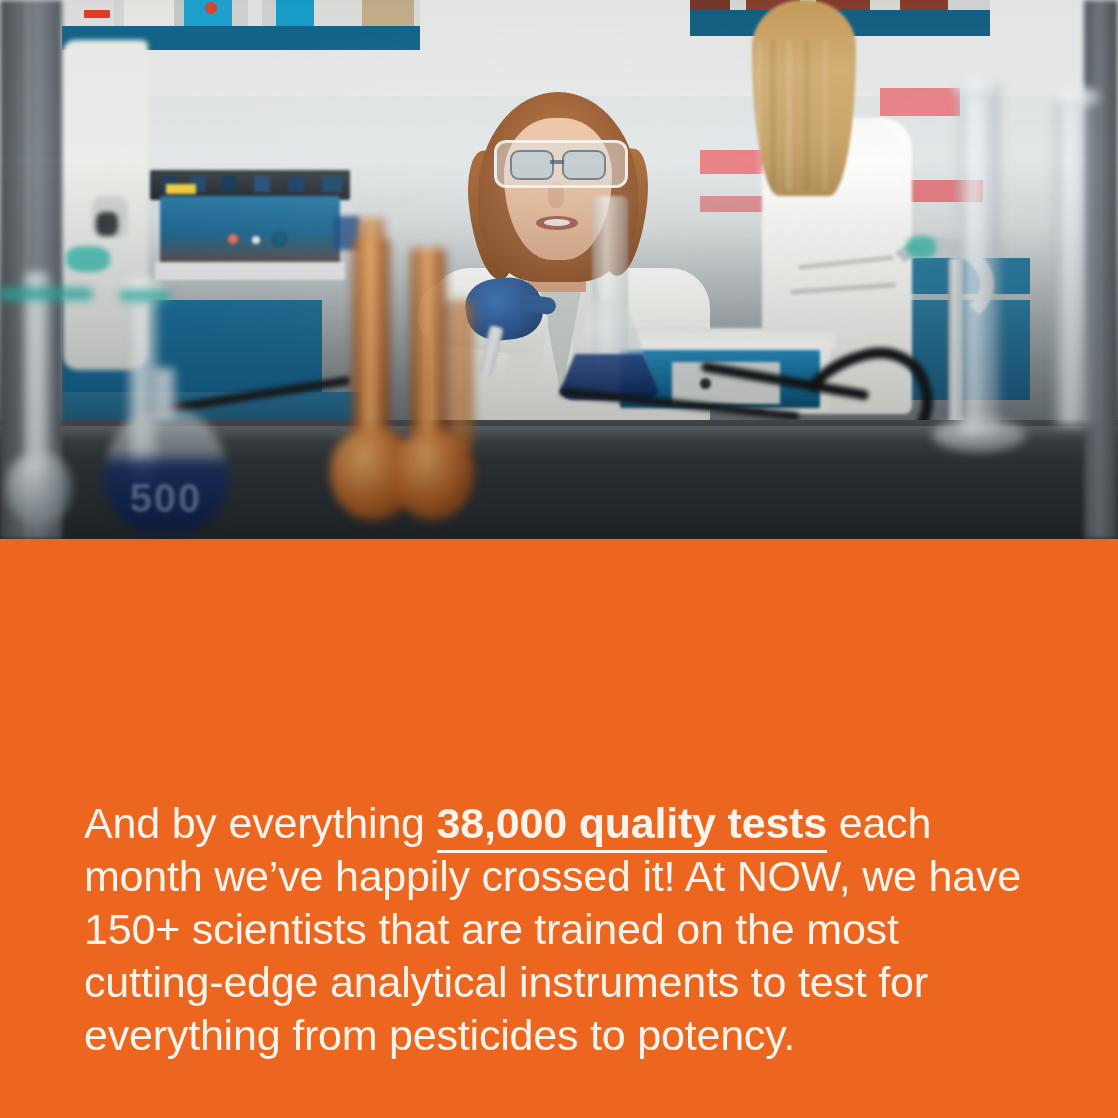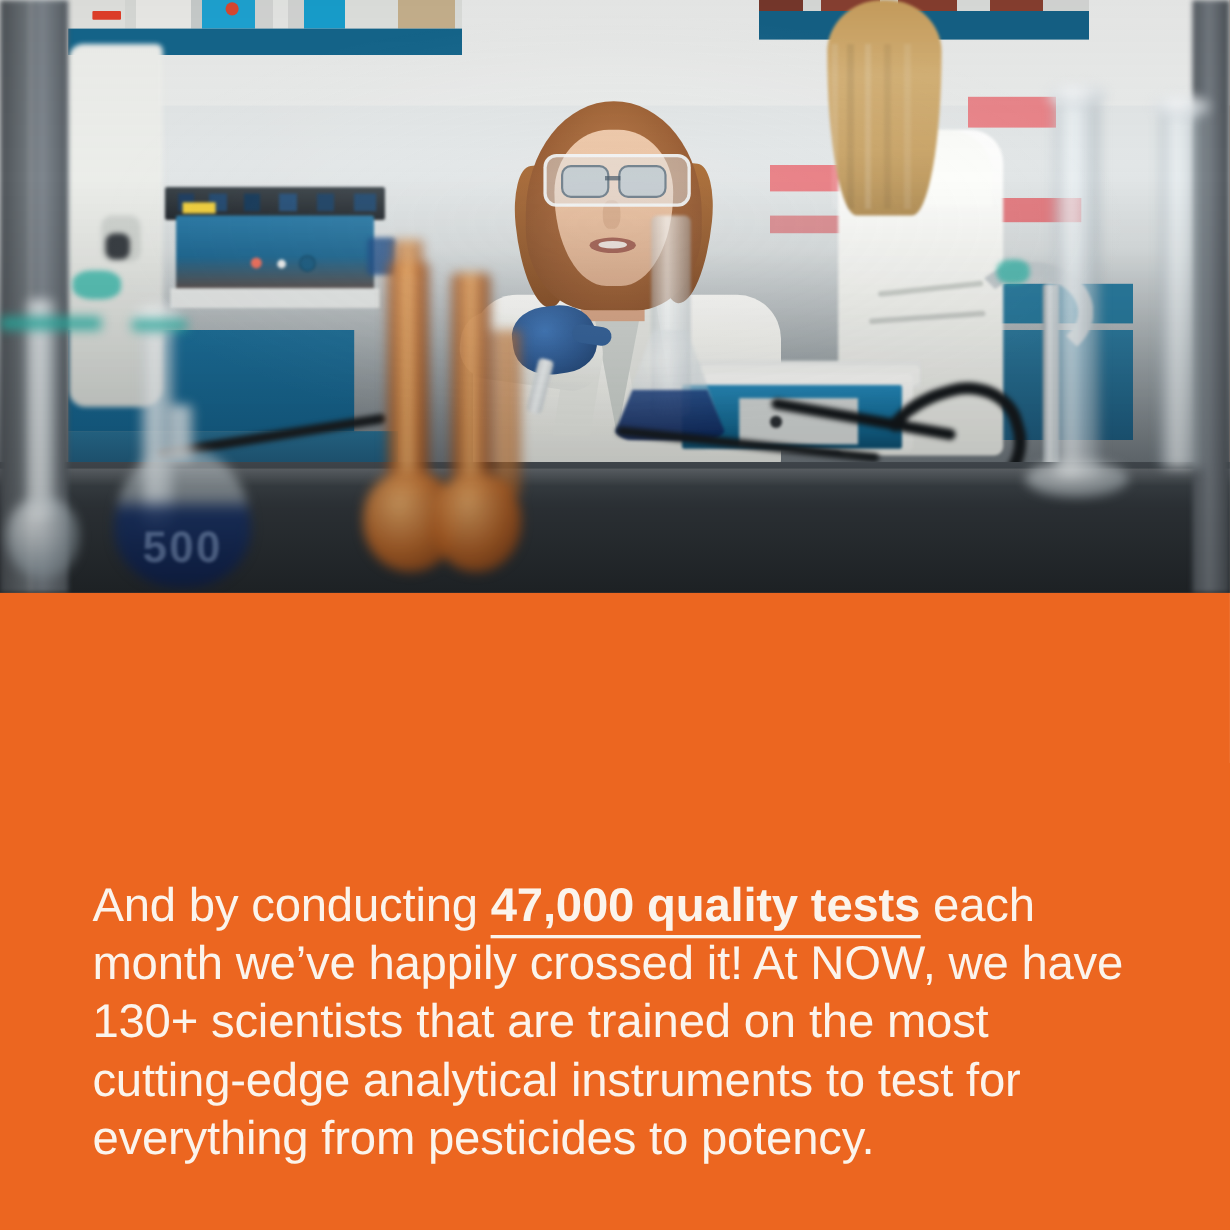--- a/index.html
+++ b/index.html
@@ -771,16 +771,16 @@
       </div>
       <div class="flask500-text">500</div>
 
       <div class="photo-grade"></div>
     </div>
   </div>
 
   <div class="content">
 
 
-    <p class="body-copy"><span>And by conducting </span><span class="highlight">47,000 quality tests</span><span> each month we’ve happily crossed it! At NOW, we have 130+ scientists that are trained on the most cutting-edge analytical instruments to test for everything from pesticides to potency.</span></p>
+    <p class="body-copy"><span>And by everything </span><span class="highlight">38,000 quality tests</span><span> each month we’ve happily crossed it! At NOW, we have 150+ scientists that are trained on the most cutting-edge analytical instruments to test for everything from pesticides to potency.</span></p>
 
   </div>
 </div>
 
 </body></html>

